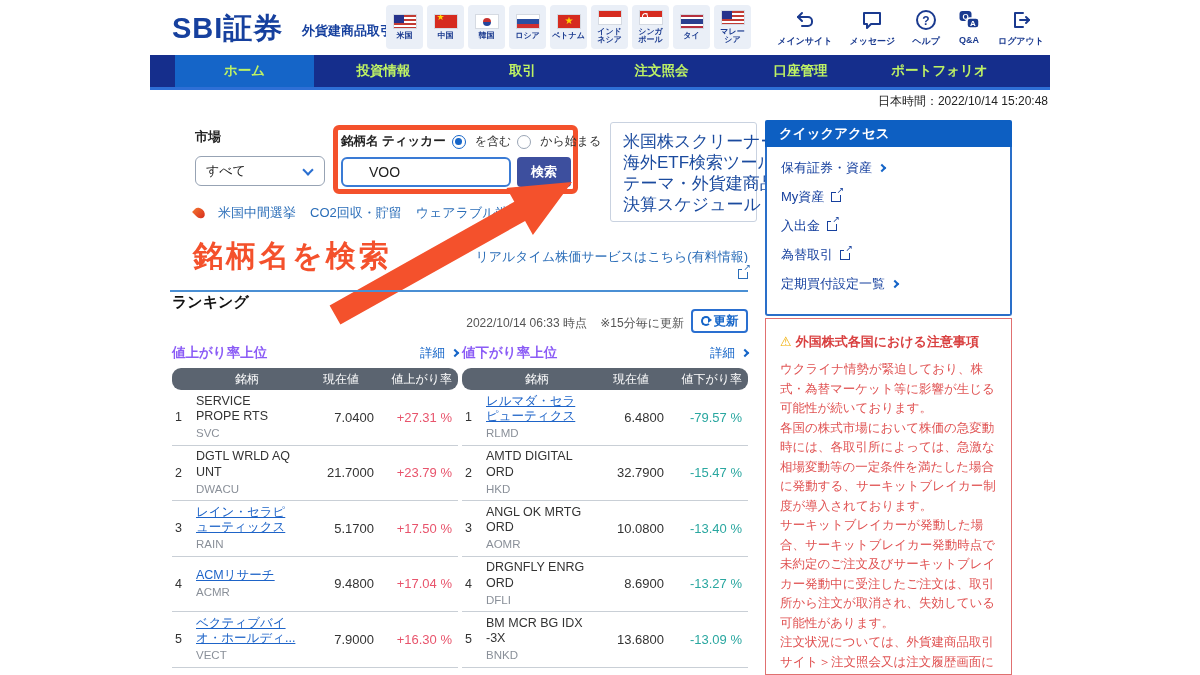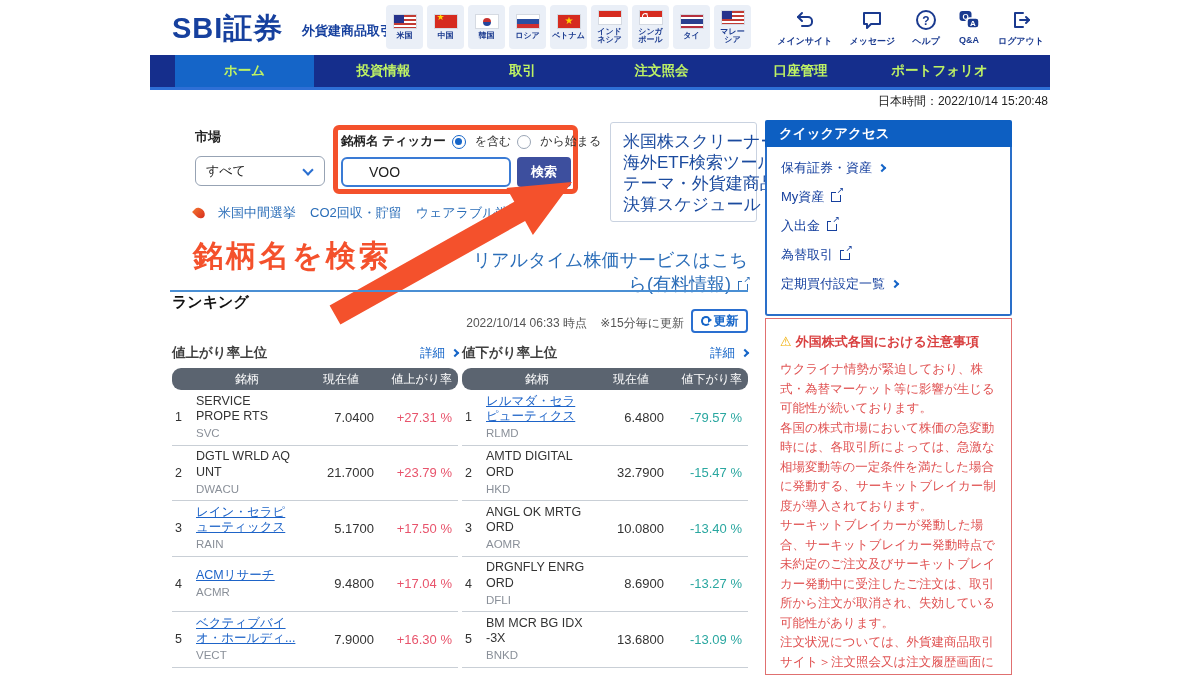--- a/index.html
+++ b/index.html
@@ -66,32 +66,32 @@
   .qa-body { border:2px solid #2a6fc9; border-top:none; background:#fff; padding:6px 0 16px 14px; border-radius:0 0 3px 3px; }
   .qa-item { font-size:13px; color:#16409e; line-height:29px; cursor:pointer; white-space:nowrap; }
   
   .icon-chevron { display:inline-block; width:6px; height:6px; border-top:2px solid #1565c8; border-right:2px solid #1565c8; transform:rotate(45deg); margin-left:7px; vertical-align:1px; }
   .icon-external { display:inline-block; width:10px; height:10px; border:1.5px solid currentColor; margin-left:7px; position:relative; vertical-align:-1px; }
   .icon-external::after { content:"↗"; position:absolute; top:-7px; right:-4px; font-size:9px; line-height:1; background:#fff; padding-left:1px; }
   
   .annot-text { position:absolute; left:193px; top:236px; font-size:30px; font-weight:bold; color:#f4512c; letter-spacing:3px; }
   .annot-arrow { position:absolute; left:0; top:0; width:1200px; height:675px; pointer-events:none; }
   
-  .realtime { position:absolute; left:470px; top:248px; width:278px; text-align:right; font-size:18px; color:#2a6db8; cursor:pointer; }
+  .realtime { position:absolute; left:470px; top:248px; width:278px; text-align:right; font-size:13px; color:#2a6db8; cursor:pointer; }
   .divider { position:absolute; left:170px; top:290px; width:578px; height:2px; background:#4a8fd4; }
   .rank-title { position:absolute; left:172px; top:293px; font-size:15px; font-weight:bold; color:#111; }
   .ts-row { position:absolute; left:400px; top:315px; width:284px; text-align:right; font-size:12px; color:#555; }
   .refresh-btn { position:absolute; left:691px; top:309px; width:57px; height:24px; border:2px solid #2a6fd0; border-radius:4px; background:#fff; color:#1565c8; font-size:12.5px; font-weight:bold; display:flex; align-items:center; justify-content:center; gap:3px; cursor:pointer; font-family:inherit; }
   .refresh-glyph { width:10px; height:10px; border:2px solid #1565c8; border-radius:50%; border-right-color:transparent; position:relative; display:inline-block; }
   .refresh-glyph::after { content:""; position:absolute; right:-3px; top:-1px; border-left:4px solid #1565c8; border-top:3px solid transparent; border-bottom:3px solid transparent; }
   
   .tbl { position:absolute; top:342px; width:286px; }
   .tbl-left { left:172px; } .tbl-right { left:462px; }
   .tbl-top { display:flex; justify-content:space-between; align-items:center; height:22px; }
-  .tbl-title { font-size:13.5px; font-weight:bold; color:#404040; }
+  .tbl-title { font-size:13.5px; font-weight:bold; color:#8b5cf6; }
   .tbl-detail { font-size:12.5px; color:#1565c8; cursor:pointer; }
   .tbl-head { display:flex; height:22px; background:#5b6470; color:#fff; font-size:12px; align-items:center; margin-top:4px;border-radius:9px; }
   .c-num { width:24px; padding-left:3px; }
   .c-name { flex:1; }
   .c-price { width:86px; text-align:right; padding-right:10px; }
   .c-chg { width:74px; text-align:right; padding-right:6px; }
   .tbl-head .c-name { text-align:center; }
   .tbl-head .c-price { text-align:center; padding-right:0; }
   .row { display:flex; align-items:center; min-height:55.5px; border-bottom:1px solid #c9cfd6; font-size:12.5px; }
   .row .c-num { color:#333; }

